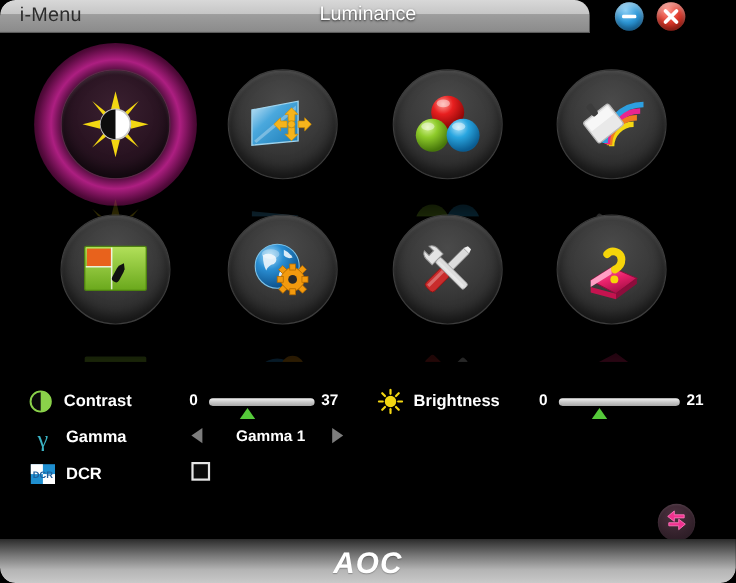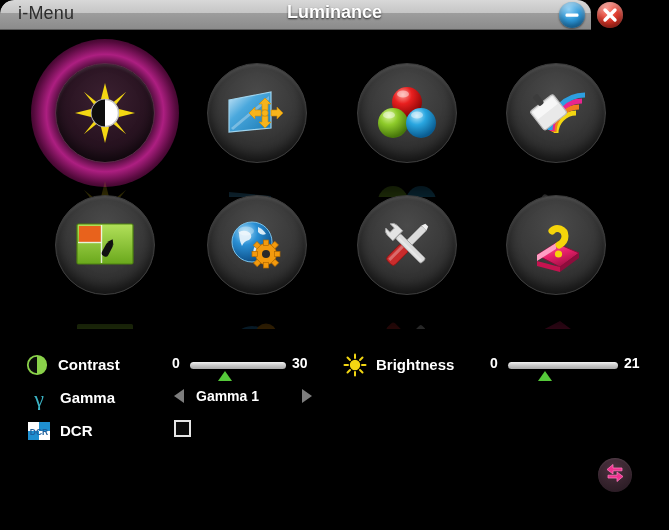--- a/index.html
+++ b/index.html
@@ -20,21 +20,21 @@
     height: 530px;
     background: #000;
     border-radius: 14px;
     overflow: hidden;
   }
 
   
   .titlebar {
     position: absolute;
     left: 0; top: 0;
-    width: 591px;
+    width: 536px;
     height: 30px;
     background: linear-gradient(to bottom, #d8d8d8 0%, #c6c6c6 42%, #9d9d9d 44%, #8a8a8a 100%);
     border-top-left-radius: 14px;
     border-top-right-radius: 14px;
   }
   .titlebar::after {
     content: "";
     position: absolute;
     left: 0; bottom: 0; right: 0;
     height: 1px;
@@ -46,21 +46,21 @@
     font-size: 18px;
     color: #2d2d2d;
     letter-spacing: 0.2px;
   }
   .win-title {
     position: absolute;
     left: 0; top: 2px;
     width: 669px;
     text-align: center;
     font-size: 18px;
-    font-weight: bold;
+    font-weight: normal;
     color: #ffffff;
     text-shadow: 0 1px 2px rgba(0,0,0,0.75);
   }
   .win-btn {
     position: absolute;
     top: 2px;
     width: 26px;
     height: 26px;
     border-radius: 50%;
     box-shadow: inset 0 -3px 6px rgba(0,0,0,0.35), inset 0 3px 5px rgba(255,255,255,0.45), 0 1px 2px rgba(0,0,0,0.5);
@@ -206,21 +206,21 @@
     border-right: 10px solid #7d7d7d;
   }
   .spin-right {
     border-top: 7px solid transparent;
     border-bottom: 7px solid transparent;
     border-left: 10px solid #7d7d7d;
   }
   .spin-value {
     position: absolute;
     top: 3px;
-    text-align: left;
+    text-align: center;
     font-size: 14px;
     font-weight: bold;
     color: #ffffff;
   }
   .checkbox-on {
     position: absolute;
     top: 0;
     width: 24px; height: 24px;
     box-sizing: border-box;
     border: 2px solid #2fb8e8;
@@ -593,21 +593,21 @@
           <circle cx="11" cy="11" r="9.2" fill="#0a0a0a" stroke="#8ad14a" stroke-width="1.8"></circle>
           <path d="M11 1.8 A9.2 9.2 0 0 1 11 20.2 Z" fill="#8ad14a"></path>
         </svg>
       </span>
       <span class="ctl-label">Contrast</span>
 
       <div class="slider-wrap" style="left:148px; width:142px;">
         <span class="slider-min" style="left:0;">0</span>
         <div class="slider-track" style="left:18px; width:96px;"></div>
         <div class="slider-thumb" style="left:46px;"></div>
-        <span class="slider-max" style="left:120px;">30</span>
+        <span class="slider-max" style="left:120px;">37</span>
       </div>
     </div>
 
     <div class="ctl-row" style="left:342px; top:22px; width:300px;">
       <span class="ctl-icon">
         <svg width="24" height="24" viewBox="0 0 24 24">
           <g stroke="#f3d712" stroke-width="2" stroke-linecap="round">
             <line x1="12" y1="1.5" x2="12" y2="5"></line>
               <line x1="12" y1="19" x2="12" y2="22.5"></line>
             <line x1="1.5" y1="12" x2="5" y2="12"></line>
@@ -664,14 +664,17 @@
     <span>
       <svg width="24" height="24" viewBox="0 0 24 24">
         <g fill="#f0318f" stroke="#ff79bd" stroke-width="0.8">
           <path d="M19 7 L10 7 L10 3.5 L4 8.5 L10 13 L10 9.8 L19 9.8 Z"></path>
           <path d="M5 17 L14 17 L14 20.5 L20 15.5 L14 11 L14 14.2 L5 14.2 Z"></path>
         </g>
       </svg>
     </span>
   </div>
 
+  <div class="footer">
+    <div class="logo">AOC</div>
+  </div>
 
 </div>
 
 </body></html>

